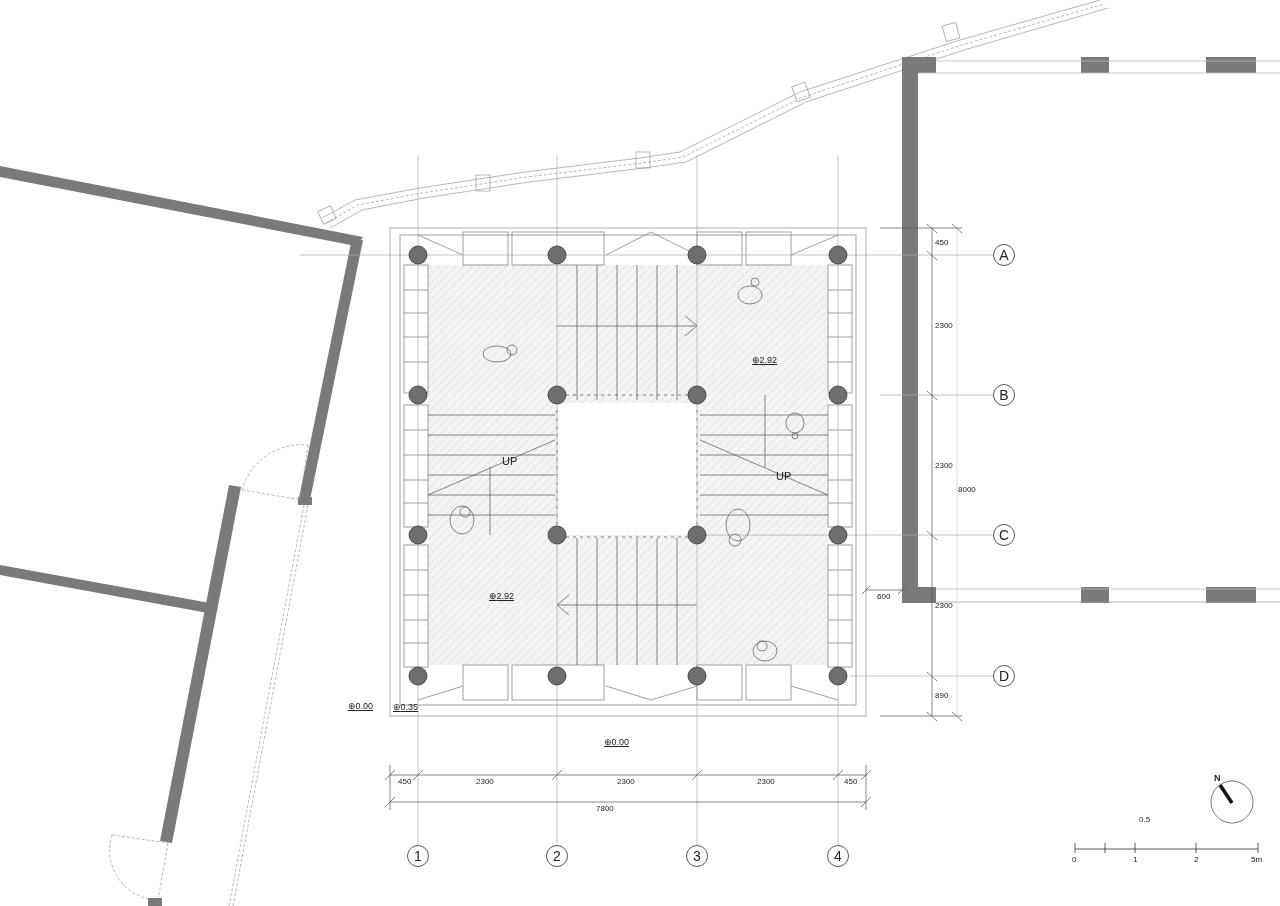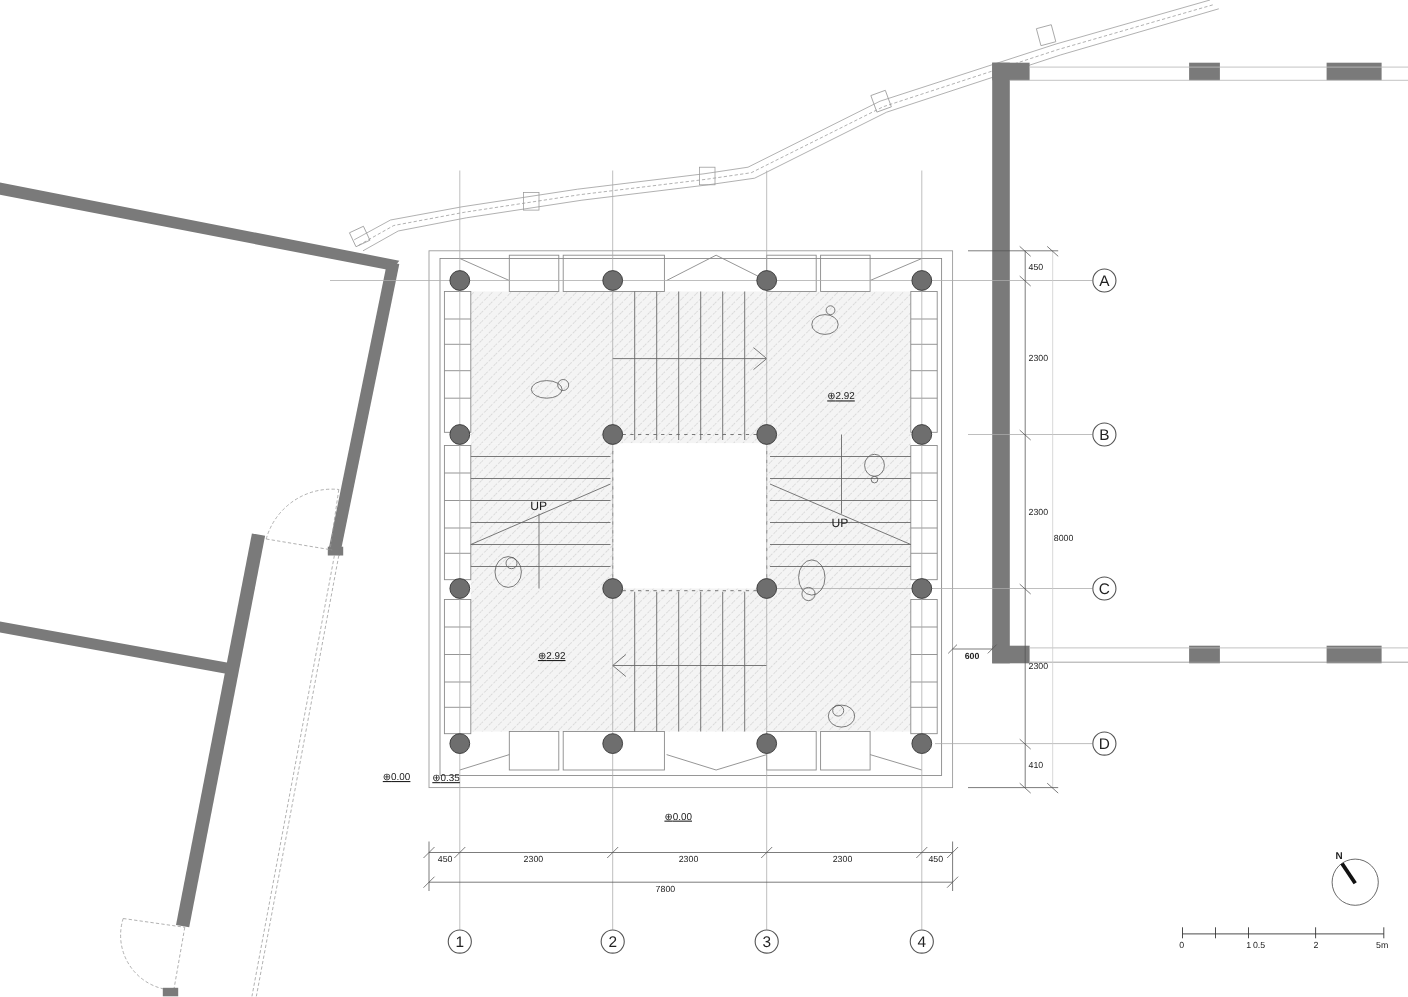--- a/index.html
+++ b/index.html
@@ -1,21 +1,21 @@
 <!DOCTYPE html>
 <html><head>
 <meta charset="utf-8">
 <style>
   html, body { margin: 0; padding: 0; background: #ffffff; }
   body { width: 1280px; height: 906px; overflow: hidden; position: relative; font-family: "Liberation Sans", sans-serif; }
   #plan { position: absolute; left: 0; top: 0; width: 1280px; height: 906px; }
   .lbl { position: absolute; font-family: "Liberation Sans", sans-serif; color: #222; white-space: nowrap; }
   .dim { font-size: 8px; }
   .lvl { font-size: 9px; text-decoration: underline; }
-  .up { font-size: 11px; }
+  .up { font-size: 11px; margin-left: 20px; }
   .grid-bubble { position: absolute; width: 22px; height: 22px; border: 1px solid #555; border-radius: 50%; background: #fff; display: flex; align-items: center; justify-content: center; font-size: 14px; color: #222; box-sizing: border-box; }
   .scale-lbl { font-size: 8px; }
 </style>
 </head>
 <body>
 
 <svg id="plan" width="1280" height="906" viewBox="0 0 1280 906" xmlns="http://www.w3.org/2000/svg">
   <defs>
     <pattern id="hatch" width="6" height="6" patternUnits="userSpaceOnUse" patternTransform="rotate(45)">
       <rect width="6" height="6" fill="#f4f4f4"></rect>
@@ -267,23 +267,23 @@
 <div class="lbl dim" style="left:476px;top:777px;">2300</div>
 <div class="lbl dim" style="left:617px;top:777px;">2300</div>
 <div class="lbl dim" style="left:757px;top:777px;">2300</div>
 <div class="lbl dim" style="left:844px;top:777px;">450</div>
 <div class="lbl dim" style="left:596px;top:804px;">7800</div>
 
 <div class="lbl dim" style="left:935px;top:238px;">450</div>
 <div class="lbl dim" style="left:935px;top:321px;">2300</div>
 <div class="lbl dim" style="left:935px;top:461px;">2300</div>
 <div class="lbl dim" style="left:935px;top:601px;">2300</div>
-<div class="lbl dim" style="left:935px;top:691px;">410</div>
+<div class="lbl dim" style="left:935px;top:691px;">890</div>
 <div class="lbl dim" style="left:958px;top:473px;margin-top:12px;">8000</div>
-<div class="lbl dim" style="left:877px;top:592px;font-weight:bold;">600</div>
+<div class="lbl dim" style="left:877px;top:592px;">600</div>
 
 <div class="lbl lvl" style="left:752px;top:355px;">⊕<span>2.92</span></div>
 <div class="lbl lvl" style="left:489px;top:591px;">⊕<span>2.92</span></div>
 <div class="lbl lvl" style="left:348px;top:701px;">⊕<span>0.00</span></div>
 <div class="lbl lvl" style="left:393px;top:702px;">⊕<span>0.35</span></div>
 <div class="lbl lvl" style="left:604px;top:737px;">⊕<span>0.00</span></div>
 
 <div class="lbl up" style="left:482px;top:455px;">UP</div>
 <div class="lbl up" style="left:756px;top:470px;">UP</div>
 
@@ -293,16 +293,16 @@
 <div class="grid-bubble" style="left:993px;top:665px;">D</div>
 
 <div class="grid-bubble" style="left:407px;top:845px;">1</div>
 <div class="grid-bubble" style="left:546px;top:845px;">2</div>
 <div class="grid-bubble" style="left:686px;top:845px;">3</div>
 <div class="grid-bubble" style="left:827px;top:845px;">4</div>
 
 <div class="lbl" style="left:1214px;top:773px;font-size:9px;font-weight:bold;">N</div>
 
 <div class="lbl scale-lbl" style="left:1072px;top:855px;">0</div>
-<div class="lbl scale-lbl" style="left:1099px;top:855px;padding-left:40px;">0.5</div>
+<div class="lbl scale-lbl" style="left:1099px;top:815px;padding-left:40px;">0.5</div>
 <div class="lbl scale-lbl" style="left:1133px;top:855px;">1</div>
 <div class="lbl scale-lbl" style="left:1194px;top:855px;">2</div>
 <div class="lbl scale-lbl" style="left:1251px;top:855px;">5m</div>
 
 </body></html>

